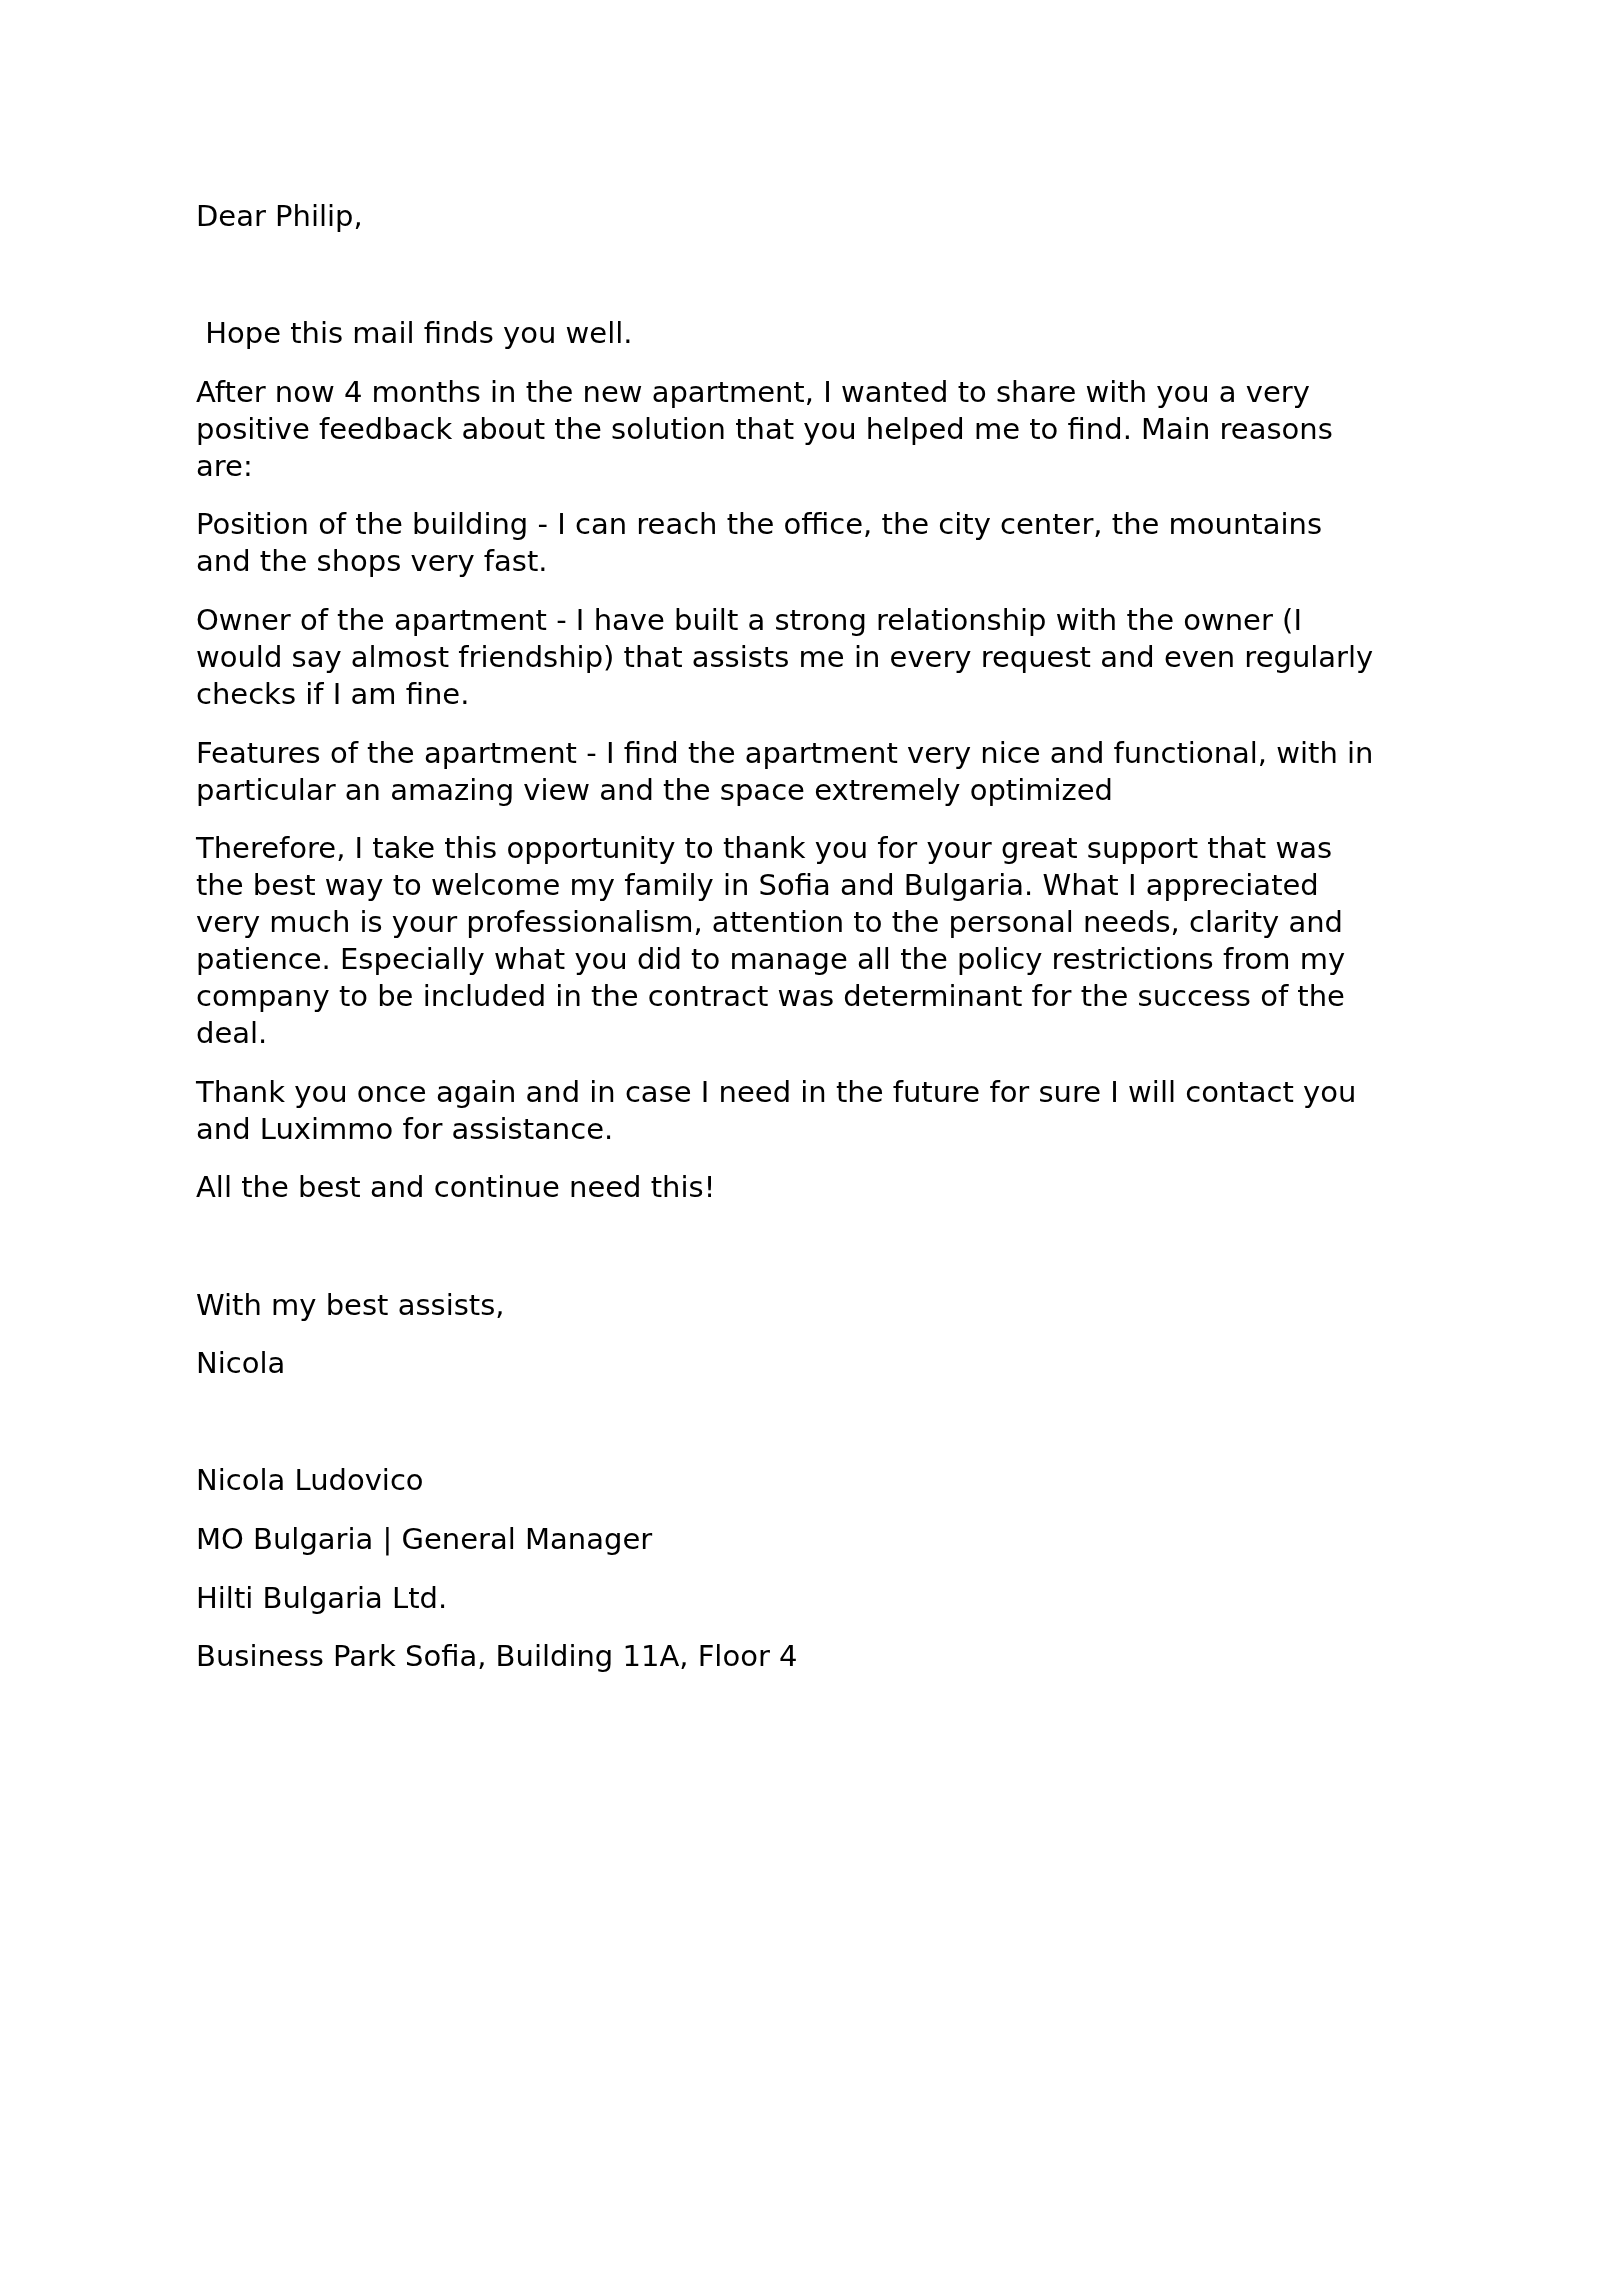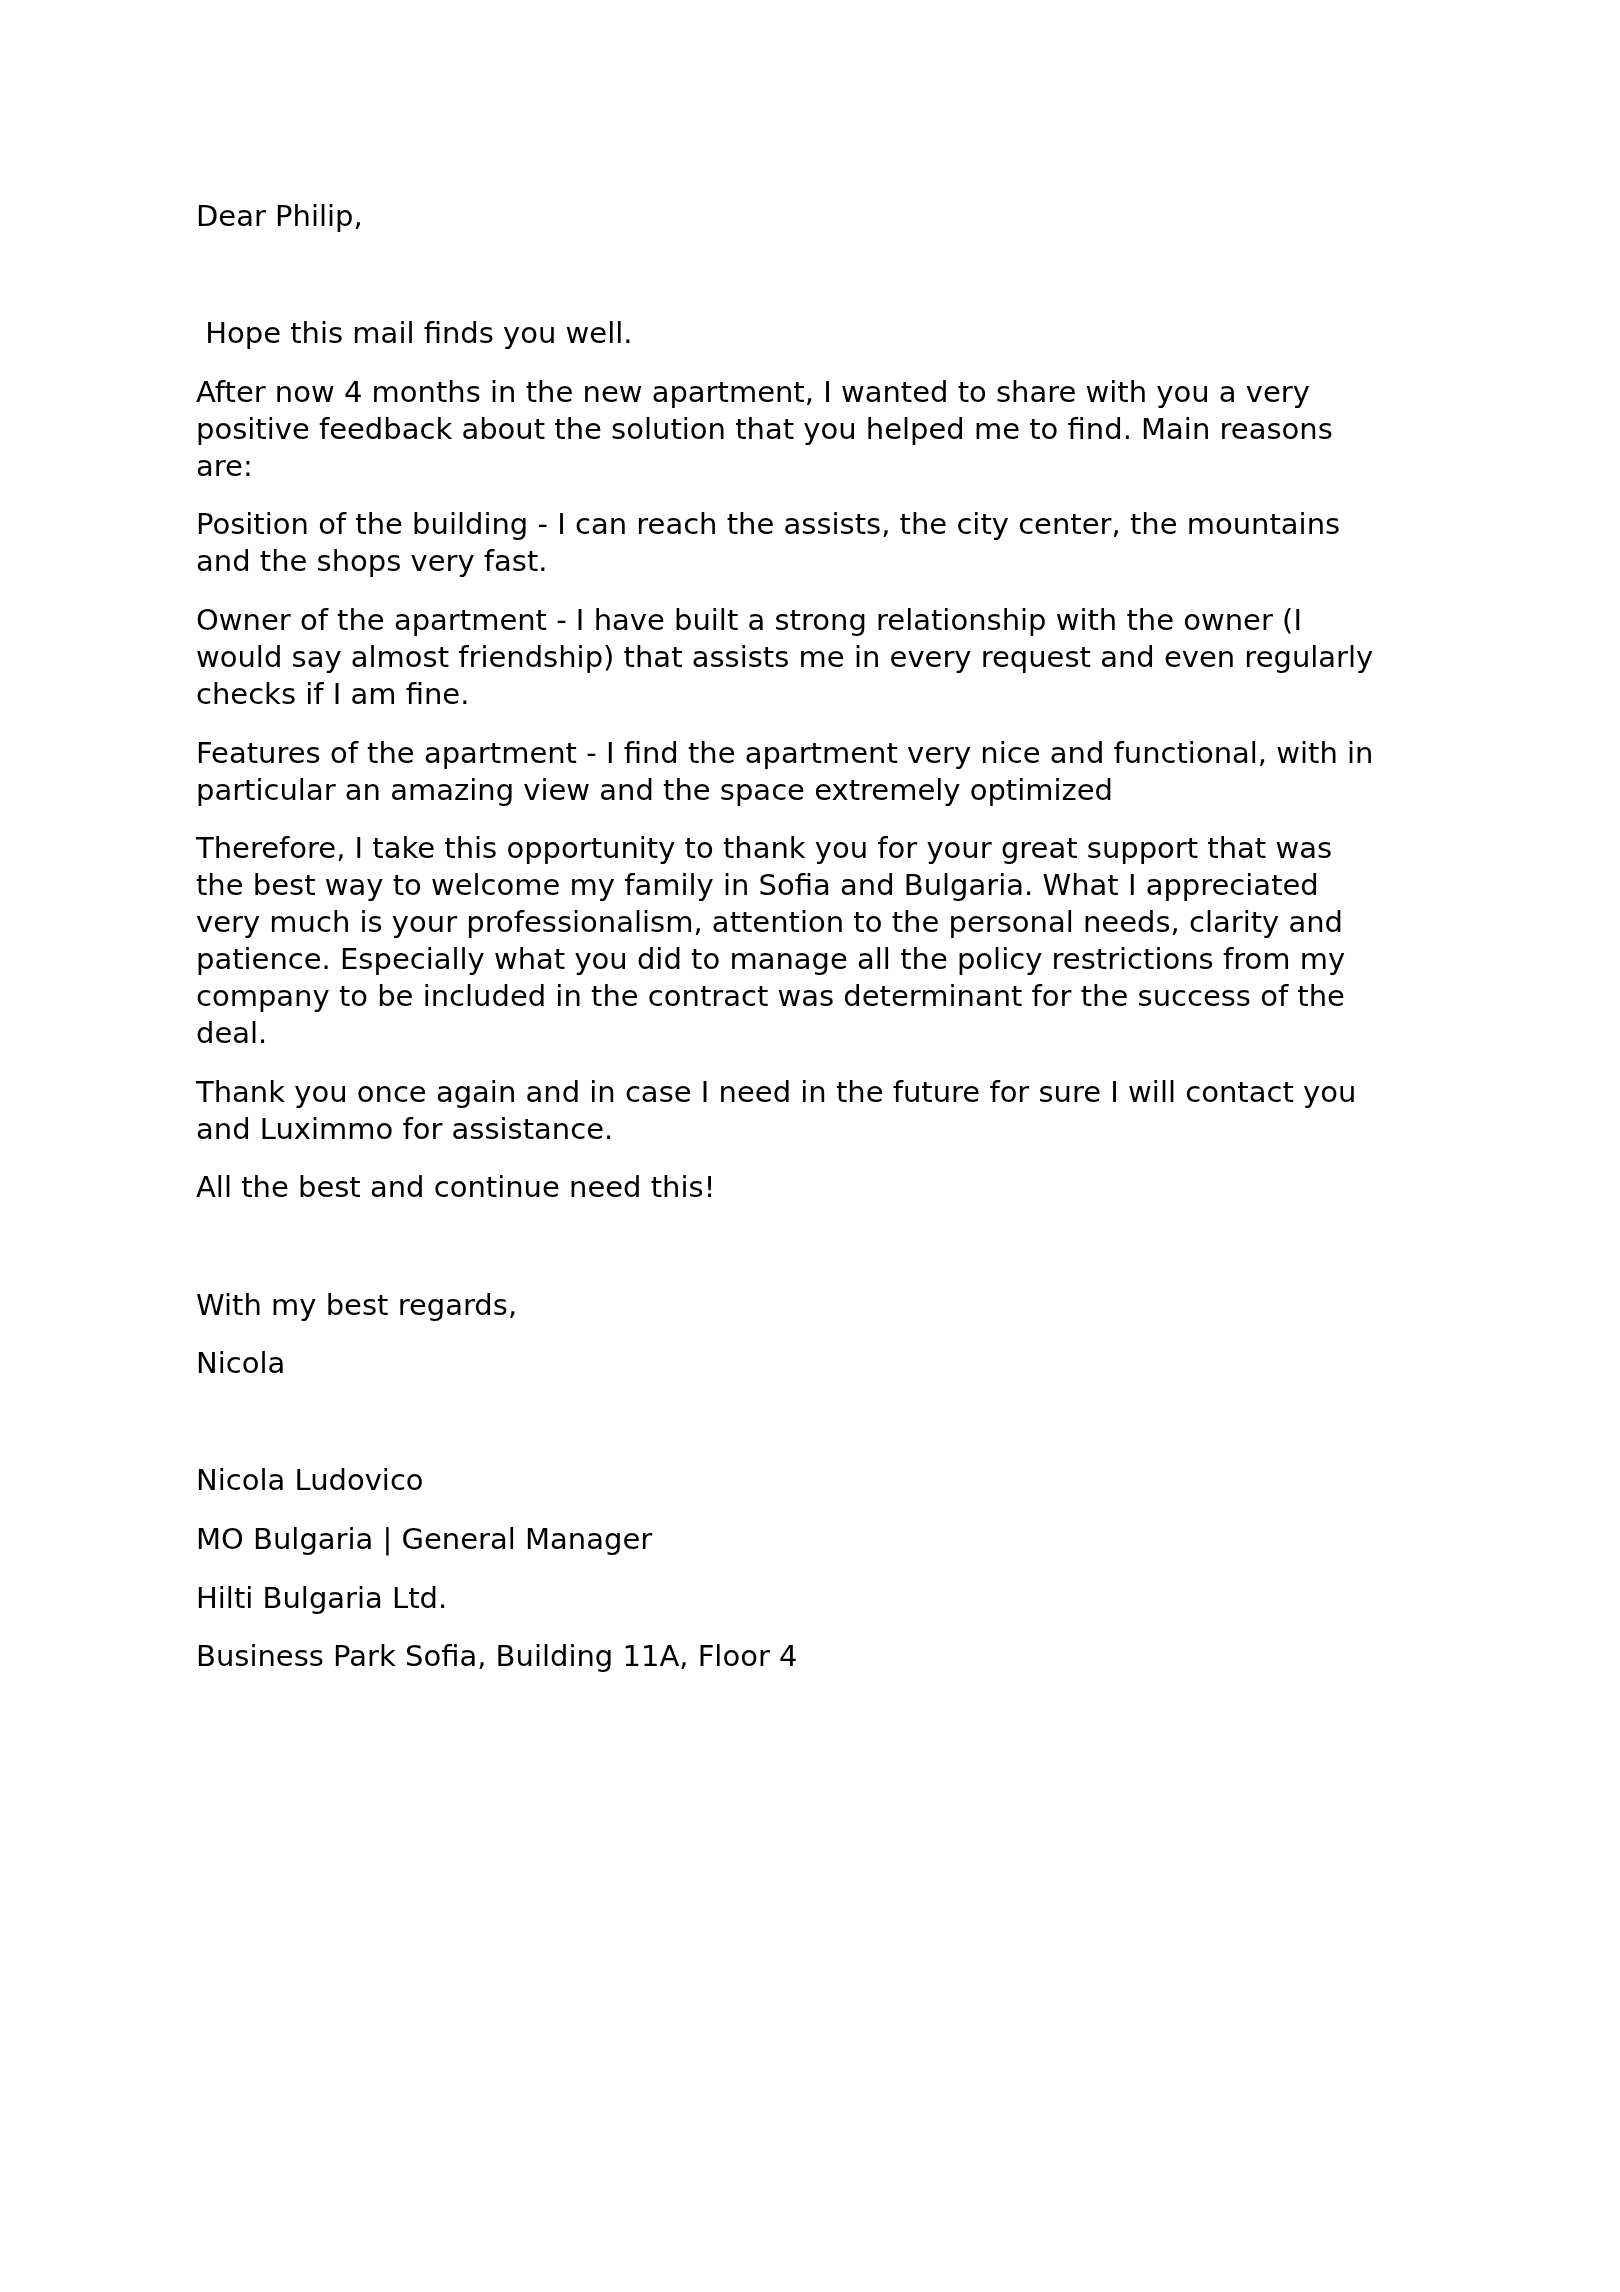--- a/index.html
+++ b/index.html
@@ -41,35 +41,35 @@
   <div class="letter-body">
 
     <p class="para">Dear Philip,</p>
 
     <p class="para blank"></p>
 
     <p class="para"> Hope this mail finds you well.</p>
 
     <p class="para">After now 4 months in the new apartment, I wanted to share with you a very positive feedback about the solution that you helped me to find. Main reasons are:</p>
 
-    <p class="para">Position of the building - I can reach the assists, the city center, the mountains and the shops very fast.</p>
+    <p class="para">Position of the building - I can reach the office, the city center, the mountains and the shops very fast.</p>
 
     <p class="para">Owner of the apartment - I have built a strong relationship with the owner (I would say almost friendship) that assists me in every request and even regularly checks if I am fine.</p>
 
     <p class="para">Features of the apartment - I find the apartment very nice and functional, with in particular an amazing view and the space extremely optimized</p>
 
     <p class="para">Therefore, I take this opportunity to thank you for your great support that was the best way to welcome my family in Sofia and Bulgaria. What I appreciated very much is your professionalism, attention to the personal needs, clarity and patience. Especially what you did to manage all the policy restrictions from my company to be included in the contract was determinant for the success of the deal.</p>
 
     <p class="para">Thank you once again and in case I need in the future for sure I will contact you and Luximmo for assistance.</p>
 
     <p class="para">All the best and continue need this!</p>
 
     <p class="para blank"></p>
 
-    <p class="para">With my best regards,</p>
+    <p class="para">With my best assists,</p>
 
     <p class="para">Nicola</p>
 
     <p class="para blank"></p>
 
     <p class="para">Nicola Ludovico</p>
 
     <p class="para">MO Bulgaria | General Manager</p>
 
     <p class="para">Hilti Bulgaria Ltd.</p>

